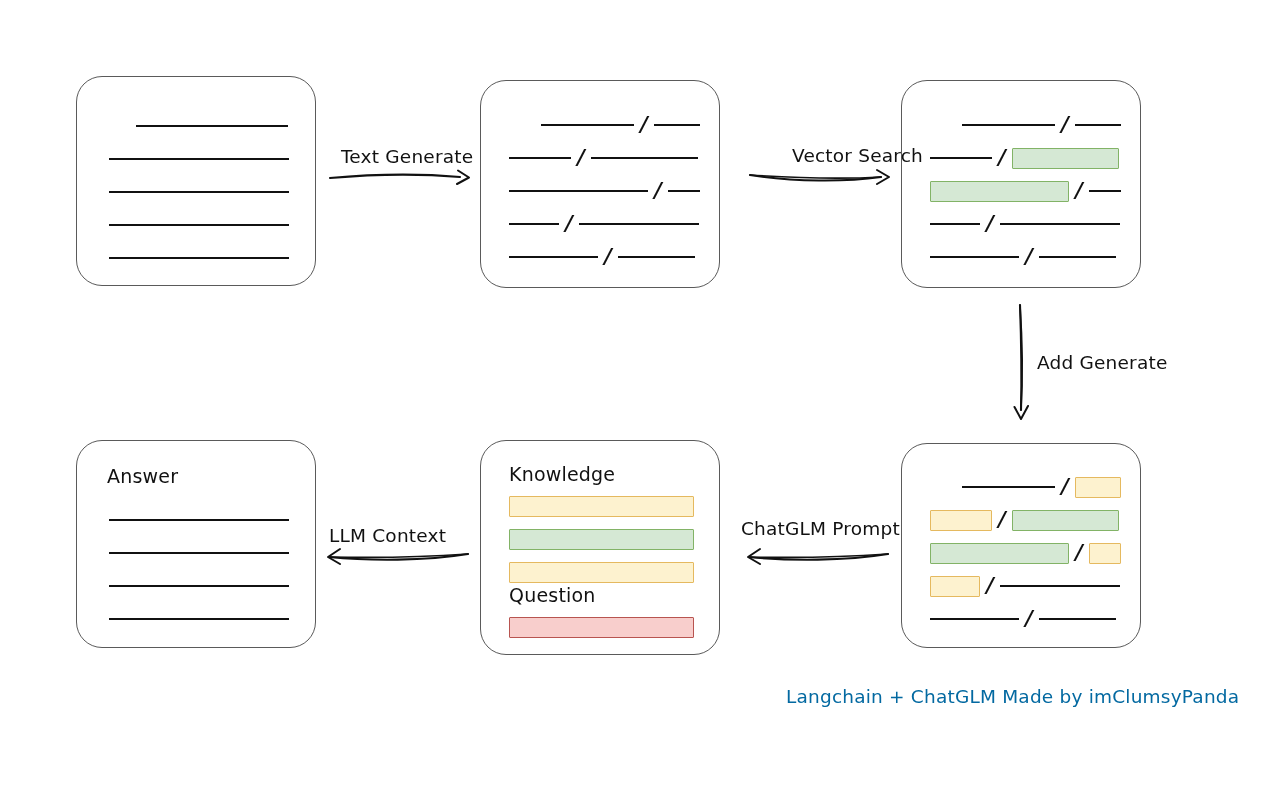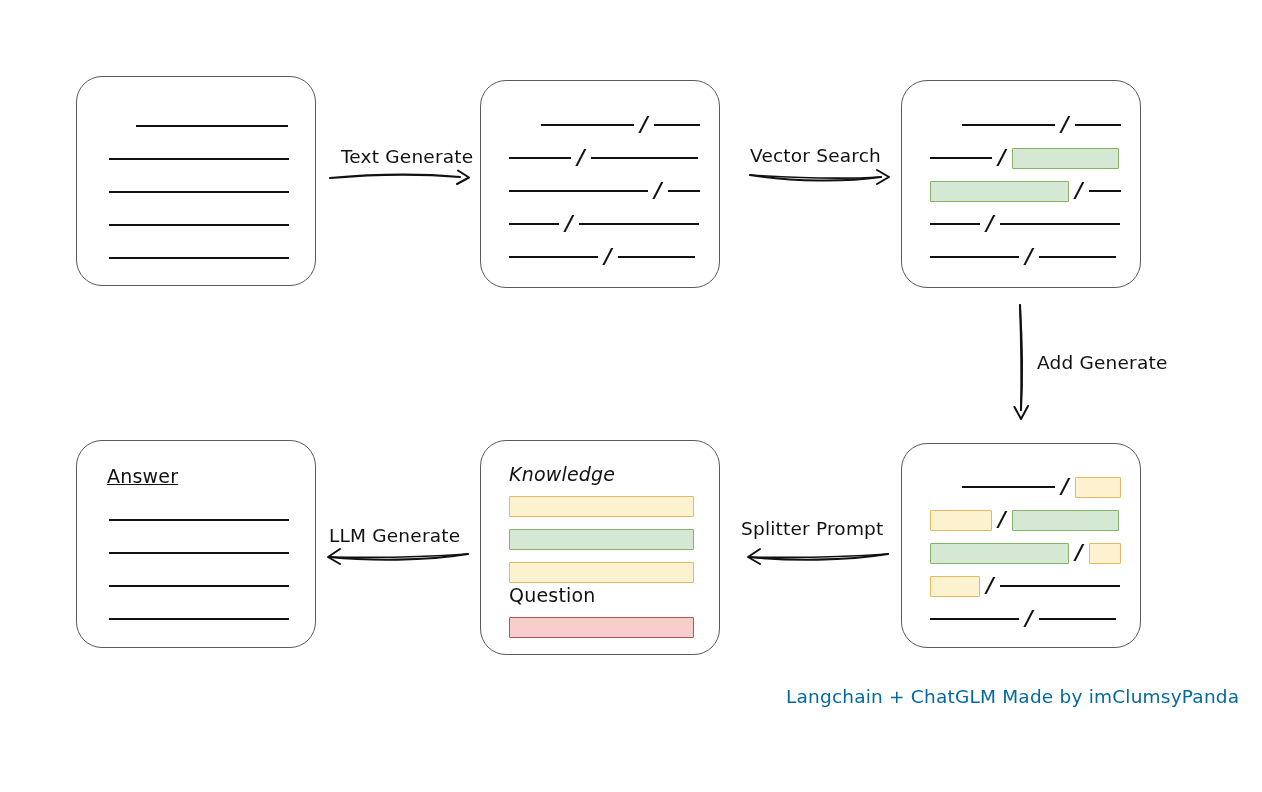--- a/index.html
+++ b/index.html
@@ -169,34 +169,34 @@
         </div>
         <div class="row" style="left: 28px; top: 164px;">
           <span class="seg" style="width: 89px;"></span>
           <span class="slash">/</span>
           <span class="seg" style="width: 77px;"></span>
         </div>
       </div>
   </div>
 
   <div class="card" style="left:480px;top:440px;width:240px;height:215px;">
-    <div class="heading" style="left:28px;top:22px;font-style:italic;">Knowledge</div>
+    <div class="heading" style="left:28px;top:22px;">Knowledge</div>
     <div class="card-inner">
         <div class="bar hl-yellow" style="left: 28px; top: 55px; width: 185px;"></div>
         <div class="bar hl-green" style="left: 28px; top: 88px; width: 185px;"></div>
         <div class="bar hl-yellow" style="left: 28px; top: 121px; width: 185px;"></div>
       </div>
     <div class="heading" style="left:28px;top:143px;text-align:right;">Question</div>
     <div class="card-inner">
         <div class="bar hl-red" style="left: 28px; top: 176px; width: 185px;"></div>
       </div>
   </div>
 
   <div class="card" style="left:76px;top:440px;width:240px;height:208px;">
-    <div class="heading" style="left:30px;top:24px;text-decoration:underline;">Answer</div>
+    <div class="heading" style="left:30px;top:24px;">Answer</div>
     <div class="card-inner">
         <div class="row" style="left: 32px; top: 68px;">
           <span class="seg" style="width: 180px;"></span>
         </div>
         <div class="row" style="left: 32px; top: 101px;">
           <span class="seg" style="width: 180px;"></span>
         </div>
         <div class="row" style="left: 32px; top: 134px;">
           <span class="seg" style="width: 180px;"></span>
         </div>
@@ -214,44 +214,44 @@
   </div>
   <div class="edge-label" style="left:341px;top:146px;">Text Generate</div>
 
   <div class="edge" style="left:750px;top:166px;">
     <svg width="140" height="22" viewBox="0 0 140 22">
       <path d="M0,9 C45,16 95,16 131,11" stroke="#111" stroke-width="2.1" fill="none" stroke-linecap="round"></path>
       <path d="M0,9 C45,12 96,13 131,11" stroke="#111" stroke-width="1.7" fill="none" stroke-linecap="round"></path>
       <path d="M127,4 L139,11 L127,18" stroke="#111" stroke-width="2" fill="none" stroke-linejoin="round" stroke-linecap="round"></path>
     </svg>
   </div>
-  <div class="edge-label" style="left:750px;top:145px;">Vector Search</div>
+  <div class="edge-label" style="left:792px;top:145px;">Vector Search</div>
 
   <div class="edge" style="left:1012px;top:305px;">
     <svg width="22" height="115" viewBox="0 0 22 115">
       <path d="M8,0 C9.4,38 9.8,72 9,105" stroke="#111" stroke-width="2.1" fill="none" stroke-linecap="round"></path>
       <path d="M8,0 C10.6,38 11,72 9,105" stroke="#111" stroke-width="1.6" fill="none" stroke-linecap="round"></path>
       <path d="M2.5,102 L9,114 L16,101" stroke="#111" stroke-width="2" fill="none" stroke-linejoin="round" stroke-linecap="round"></path>
     </svg>
   </div>
   <div class="edge-label" style="left:1037px;top:352px;">Add Generate</div>
 
   <div class="edge" style="left:740px;top:546px;">
     <svg width="148" height="22" viewBox="0 0 148 22">
       <path d="M148,8 C105,15 50,15 9,11" stroke="#111" stroke-width="2.1" fill="none" stroke-linecap="round"></path>
       <path d="M148,8 C105,11 50,12 9,11" stroke="#111" stroke-width="1.7" fill="none" stroke-linecap="round"></path>
       <path d="M20,3 L8,11 L20,18" stroke="#111" stroke-width="2" fill="none" stroke-linejoin="round" stroke-linecap="round"></path>
     </svg>
   </div>
-  <div class="edge-label" style="left:741px;top:518px;">Splitter Prompt</div>
+  <div class="edge-label" style="left:741px;top:518px;">ChatGLM Prompt</div>
 
   <div class="edge" style="left:320px;top:546px;">
     <svg width="148" height="22" viewBox="0 0 148 22">
       <path d="M148,8 C105,15 50,15 9,11" stroke="#111" stroke-width="2.1" fill="none" stroke-linecap="round"></path>
       <path d="M148,8 C105,11 50,12 9,11" stroke="#111" stroke-width="1.7" fill="none" stroke-linecap="round"></path>
       <path d="M20,3 L8,11 L20,18" stroke="#111" stroke-width="2" fill="none" stroke-linejoin="round" stroke-linecap="round"></path>
     </svg>
   </div>
-  <div class="edge-label" style="left:329px;top:525px;">LLM Generate</div>
+  <div class="edge-label" style="left:329px;top:525px;">LLM Context</div>
 
   <div class="footer" style="left:786px;top:686px;">Langchain + ChatGLM Made by imClumsyPanda</div>
 
 </div>
 
 </body></html>

